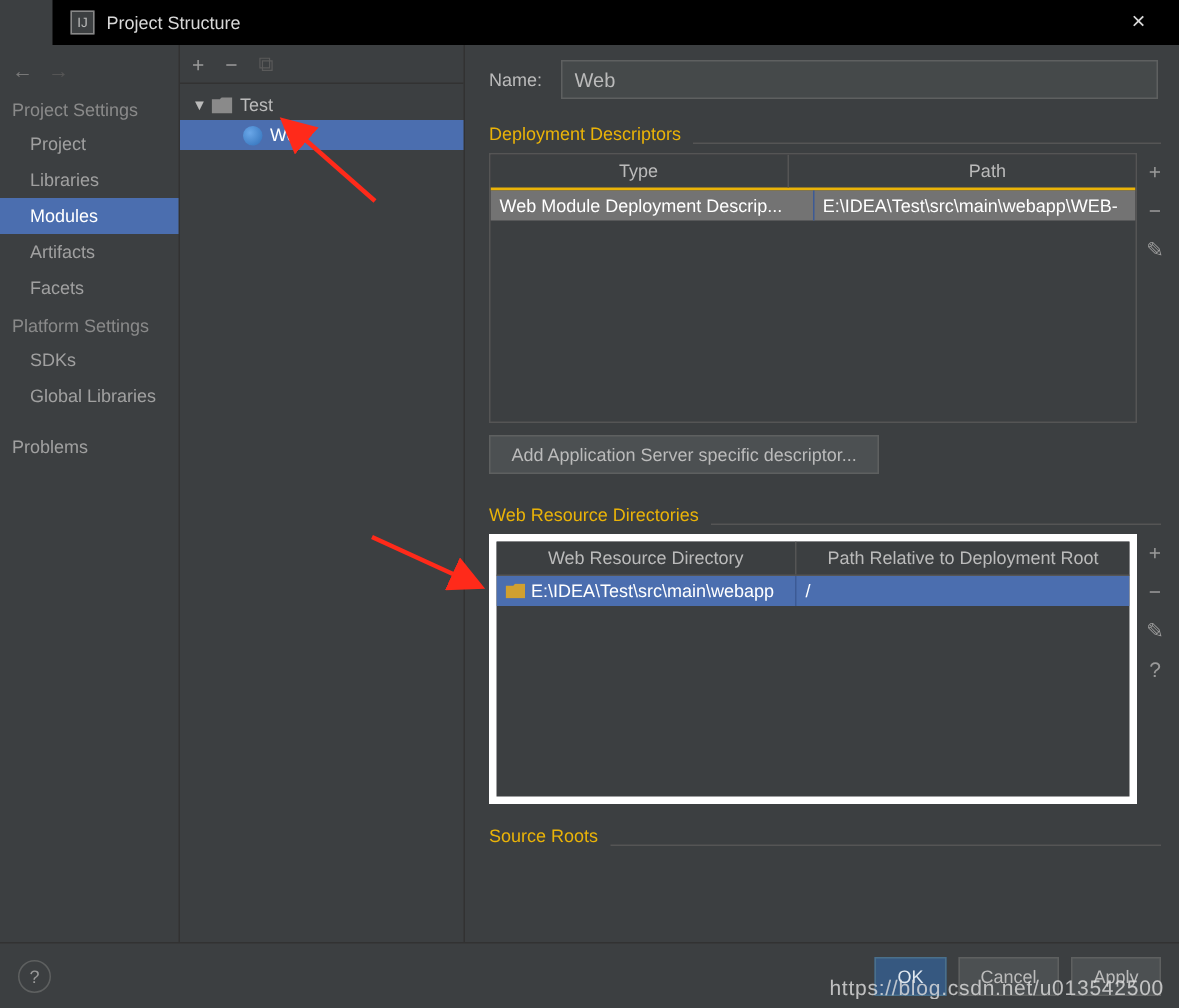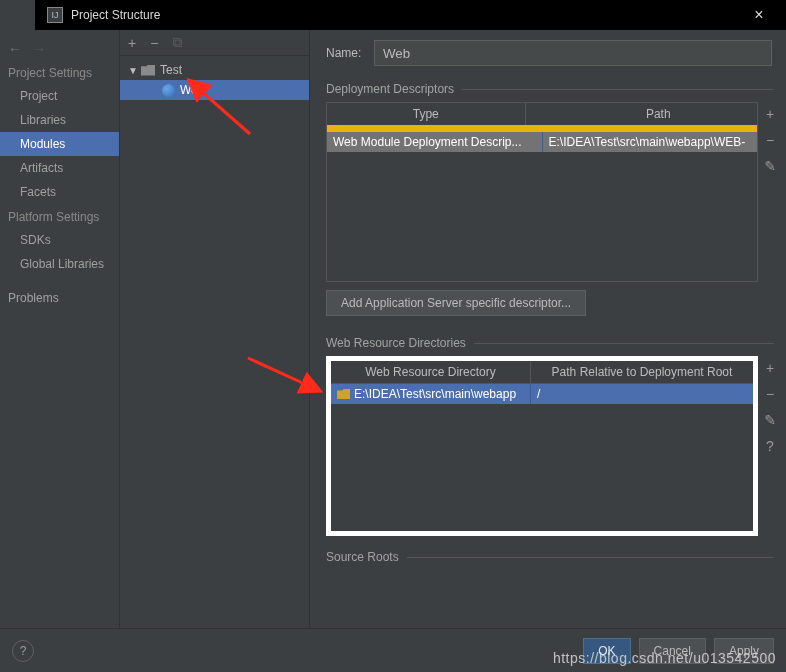--- a/index.html
+++ b/index.html
@@ -31,26 +31,26 @@
 .folder-icon { width: 14px; height: 11px; background: #8a8a8a; clip-path: polygon(0 15%, 40% 15%, 50% 0, 100% 0, 100% 100%, 0 100%); }
 .web-icon { width: 13px; height: 13px; border-radius: 50%; background: radial-gradient(circle at 35% 35%, #6aa7e8, #2f6fb8); position: relative; }
 .tree-row.sel { background: #4b6eaf; color: #fff; }
 .tree-row.child { padding-left: 40px; }
 
 .detail { flex: 1; background: #3c3f41; padding: 10px 4px 10px 16px; position: relative; }
 .name-row { display: flex; align-items: center; margin-bottom: 16px; }
 .name-row label { width: 48px; color: #bbb; }
 .name-input { flex: 1; background: #45494a; border: 1px solid #5e6060; color: #bbb; padding: 4px 8px; height: 26px; margin-right: 10px; }
 
-.section-lbl { color: #a3a3a3; margin: 6px 0 6px 0; display: flex; align-items: center; }
+.section-lbl { color: #eab308; margin: 6px 0 6px 0; display: flex; align-items: flex-end; }
 .section-lbl .line { flex: 1; height: 1px; background: #555; margin-left: 8px; margin-right: 8px; }
 
 .tbl-wrap { display: flex; }
 .tbl { flex: 1; border: 1px solid #555; background: #3c3f41; height: 180px; overflow: hidden; }
-.tbl-h { display: flex; background: #3c3f41; border-bottom: 7px solid #eab308; gap: 34px; }
+.tbl-h { display: flex; background: #3c3f41; border-bottom: 2px solid #eab308; gap: 34px; }
 .tbl-h > div { flex: 1; text-align: center; padding: 4px; color: #bbb; border-right: 1px solid #555; }
 .tbl-h > div:last-child { border-right: none; }
 .tbl-r { display: flex; background: #737373; color: #fff; }
 .tbl-r > div { flex: 1; padding: 3px 6px; white-space: nowrap; overflow: hidden; text-overflow: ellipsis; border-right: 1px solid #3c5a95; }
 .tbl-r > div:last-child { border-right: none; }
 .side-btns { width: 24px; display: flex; flex-direction: column; align-items: center; gap: 10px; padding-top: 4px; }
 .side-btns span { color: #9a9a9a; font-size: 14px; cursor: pointer; }
 
 .btn { background: #4c5052; border: 1px solid #5e6060; color: #bbb; padding: 5px 14px; cursor: pointer; font-size: 12px; }
 .btn.primary { background: #365880; border-color: #4a708b; color: #e0e8f0; }

